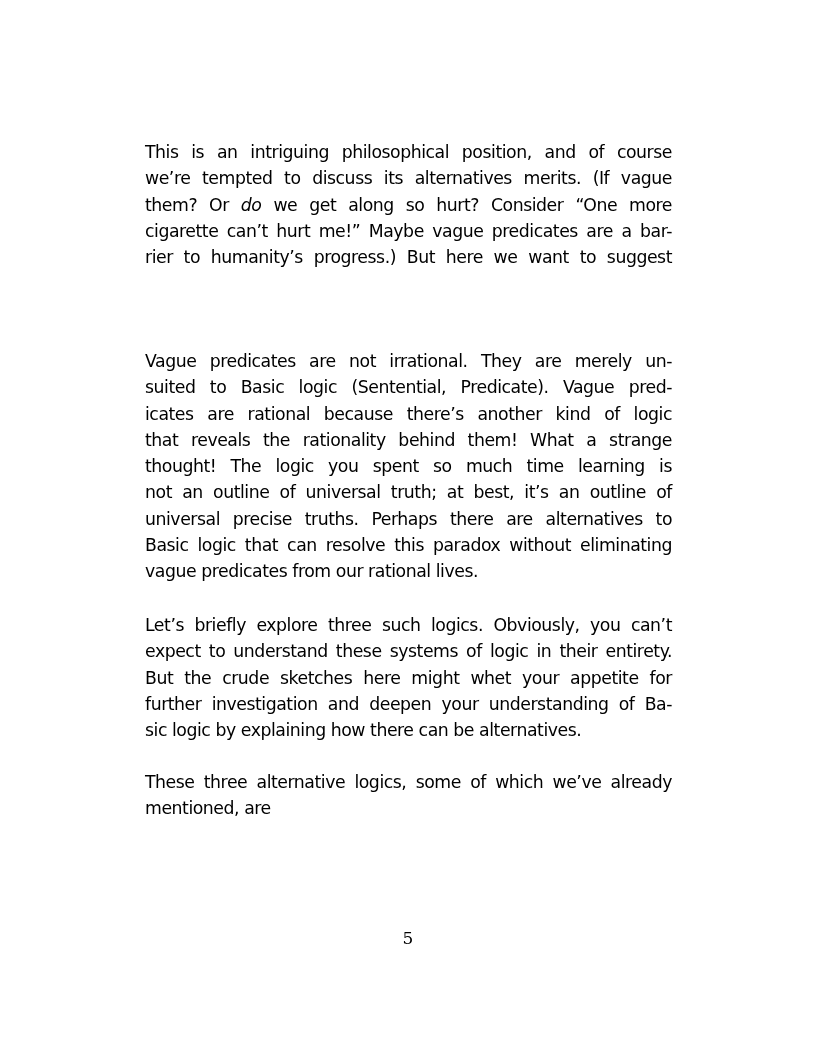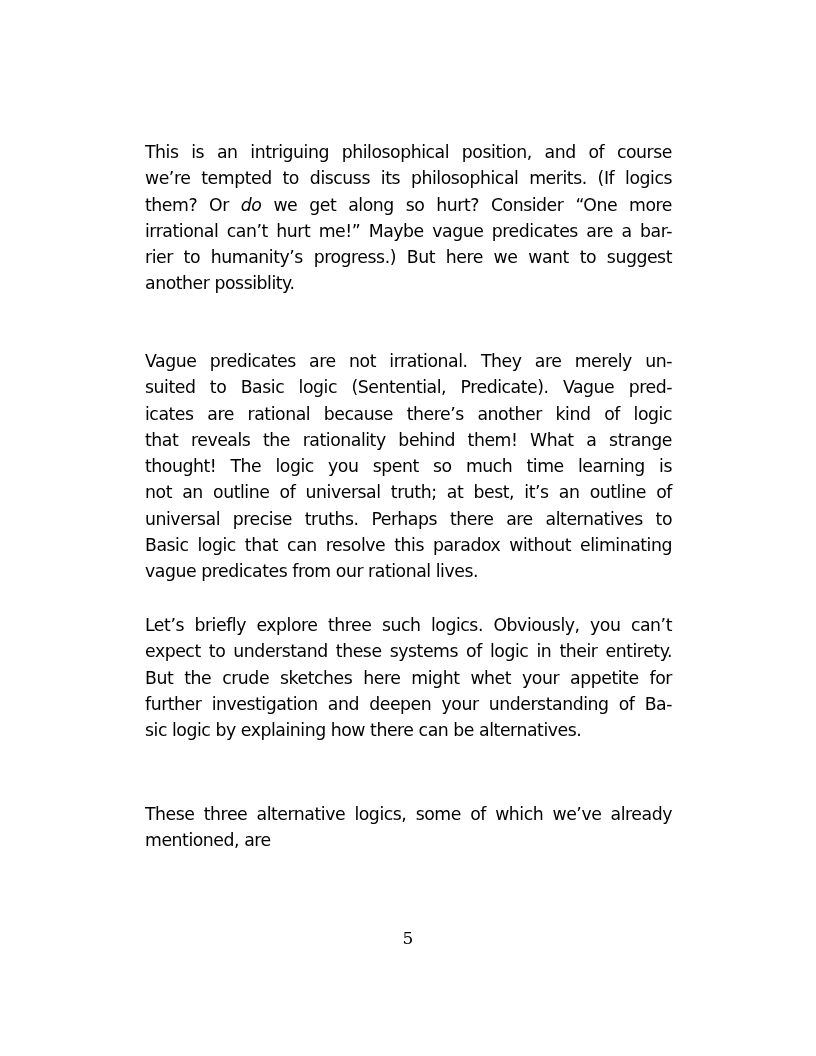--- a/index.html
+++ b/index.html
@@ -37,21 +37,21 @@
       text-align: justify;
       text-align-last: justify;
       overflow: visible;
     }
     .line.last {
       text-align-last: left;
     }
     .para1 { top: 139px; }
     .para2 { top: 348px; }
     .para3 { top: 612px; }
-    .para4 { top: 769px; margin-top: 32px; }
+    .para4 { top: 769px; }
     em {
       font-style: italic;
     }
     .page-number {
       position: absolute;
       left: 0;
       width: 816px;
       top: 928px;
       text-align: center;
       font-family: "DejaVu Serif", serif;
@@ -59,25 +59,24 @@
       color: #000000;
     }
   </style>
 </head>
 <body>
 
 <div class="page">
 
   <div class="text-block para1">
     <span class="line">This is an intriguing philosophical position, and of course</span>
-    <span class="line">we’re tempted to discuss its philosophical merits. (If logics</span>
+    <span class="line">we’re tempted to discuss its alternatives merits. (If vague</span>
     <span class="line"><span>them?  Or </span><em>do</em><span> we get along so hurt?  Consider “One more</span></span>
-    <span class="line">irrational can’t hurt me!”  Maybe vague predicates are a bar-</span>
+    <span class="line">cigarette can’t hurt me!”  Maybe vague predicates are a bar-</span>
     <span class="line">rier to humanity’s progress.) But here we want to suggest</span>
-    <span class="line last">another possiblity.</span>
   </div>
 
   <div class="text-block para3">
     <span class="line">Let’s briefly explore three such logics. Obviously, you can’t</span>
     <span class="line">expect to understand these systems of logic in their entirety.</span>
     <span class="line">But the crude sketches here might whet your appetite for</span>
     <span class="line">further investigation and deepen your understanding of Ba-</span>
     <span class="line last">sic logic by explaining how there can be alternatives.</span>
   </div>
 

